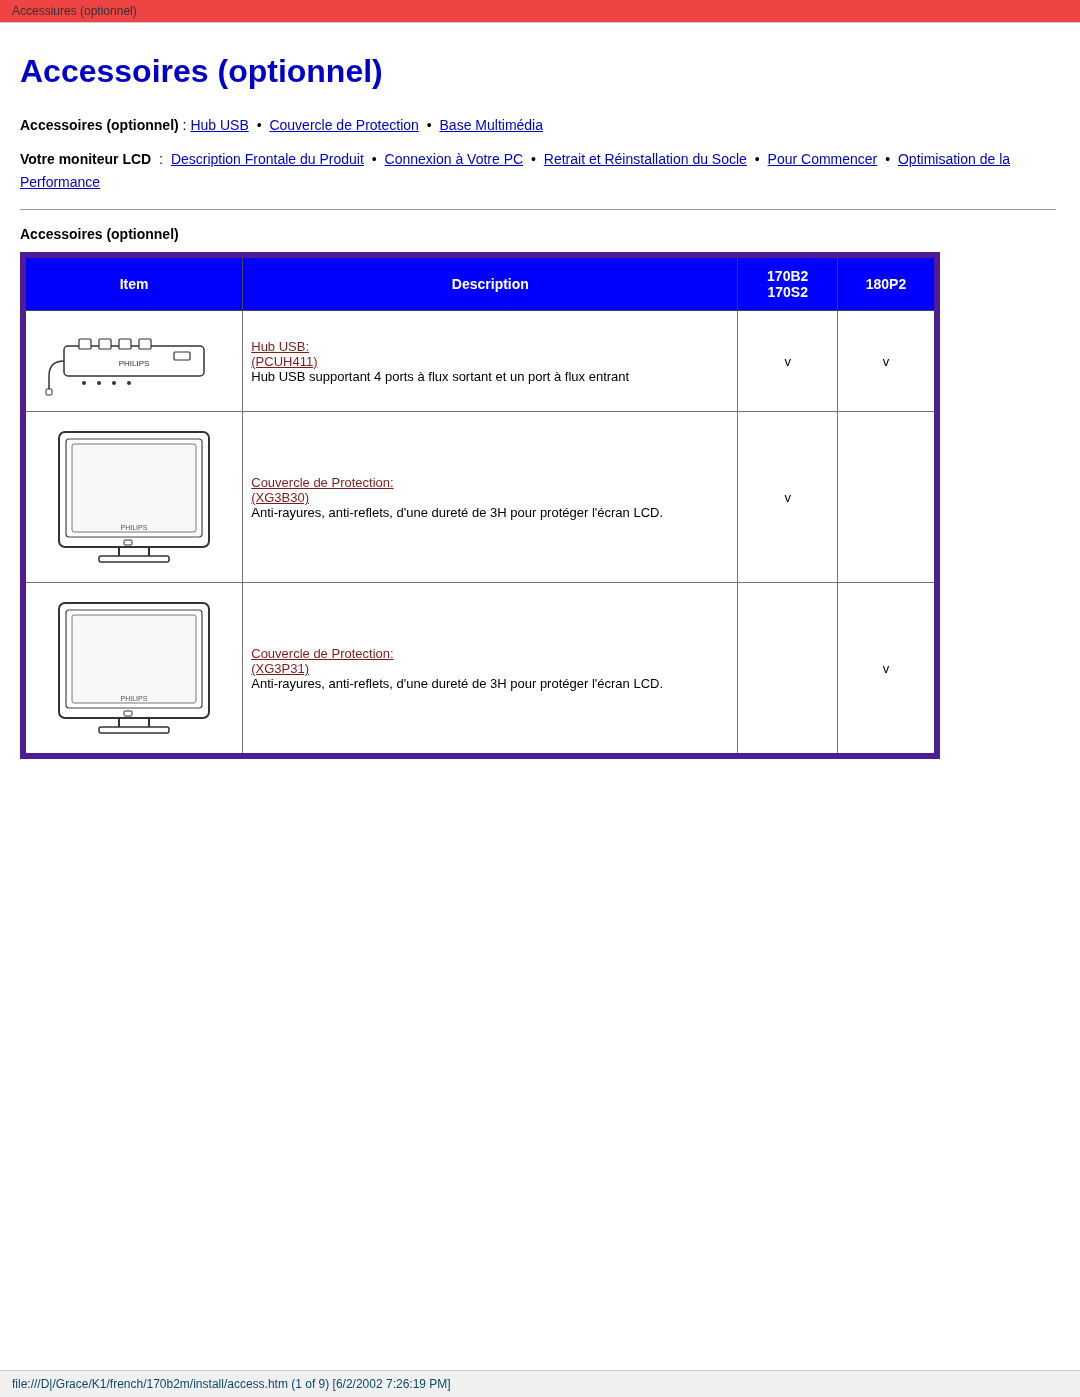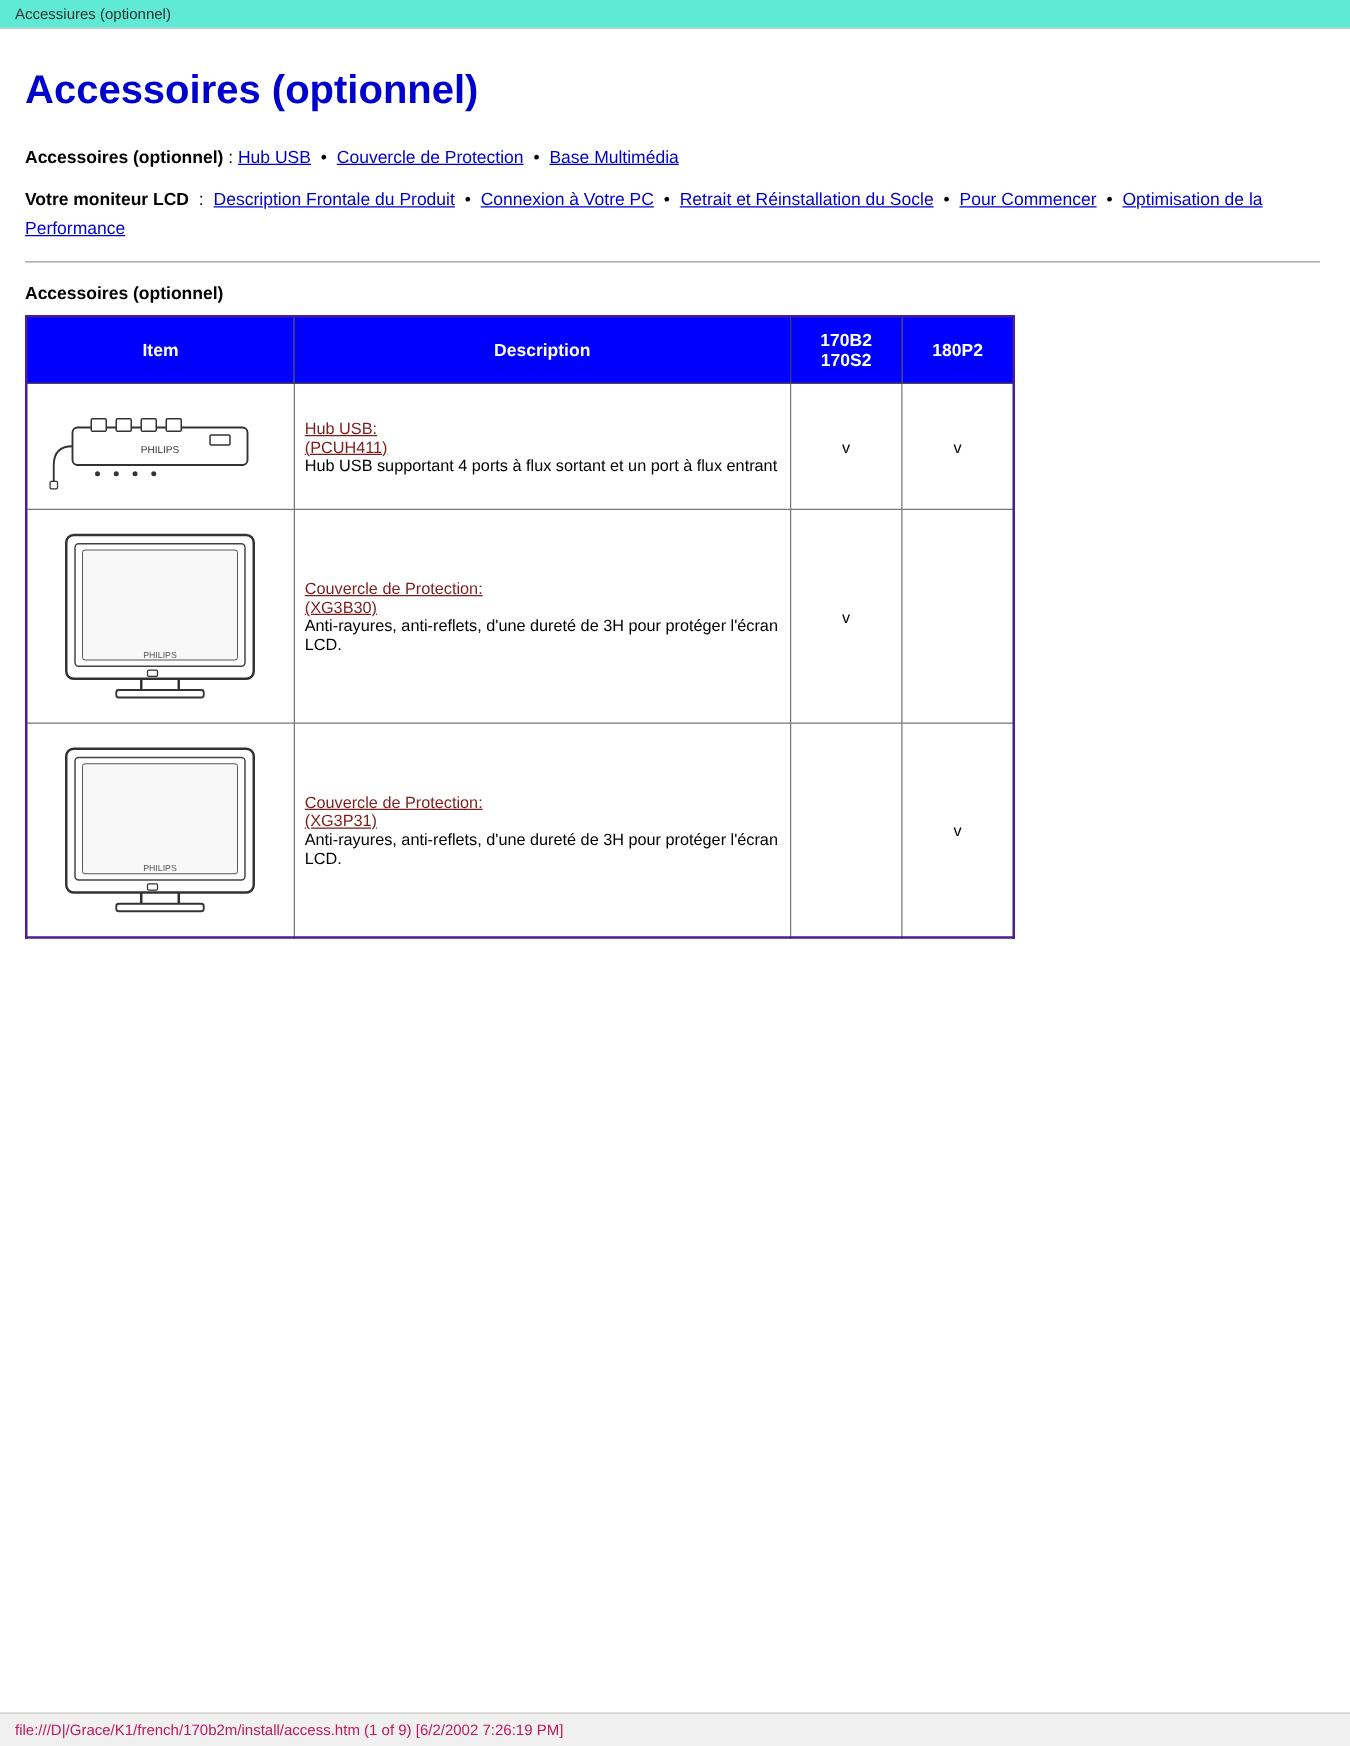--- a/index.html
+++ b/index.html
@@ -6,21 +6,21 @@
     body {
       font-family: Arial, Helvetica, sans-serif;
       font-size: 14px;
       background: #fff;
       color: #000;
       width: 1080px;
       min-height: 1397px;
       position: relative;
     }
     #browser-tab {
-      background: #5eead4;
+      background: #ef4444;
       border-bottom: 1px solid #ccc;
       padding: 4px 12px;
       font-size: 12px;
       color: #333;
     }
     #content {
       padding: 20px 24px 60px 20px;
     }
     h1.page-title {
       color: #0000cc;
@@ -51,22 +51,22 @@
       border-top: 1px solid #999;
       margin: 16px 0;
     }
     .section-title {
       font-weight: bold;
       font-size: 14px;
       margin-bottom: 10px;
     }
     table.accessories-table {
       border-collapse: collapse;
-      width: 792px;
-      border: 2px solid #4c1d95;
+      width: 920px;
+      border: 6px solid #4c1d95;
     }
     table.accessories-table th {
       background: #0000ff;
       color: #fff;
       font-weight: bold;
       text-align: center;
       padding: 10px 8px;
       border: 1px solid #444;
       font-size: 14px;
     }
@@ -98,21 +98,21 @@
       display: block;
       margin: 0 auto;
     }
     #status-bar {
       position: absolute;
       bottom: 0;
       left: 0;
       right: 0;
       padding: 6px 12px;
       font-size: 12px;
-      color: #be185d;
+      color: #0c4a6e;
       background: #f0f0f0;
       border-top: 1px solid #ccc;
     }
   </style>
 </head>
 <body>
 
 <div id="browser-tab">
   <span>Accessiures (optionnel)</span>
 </div>

